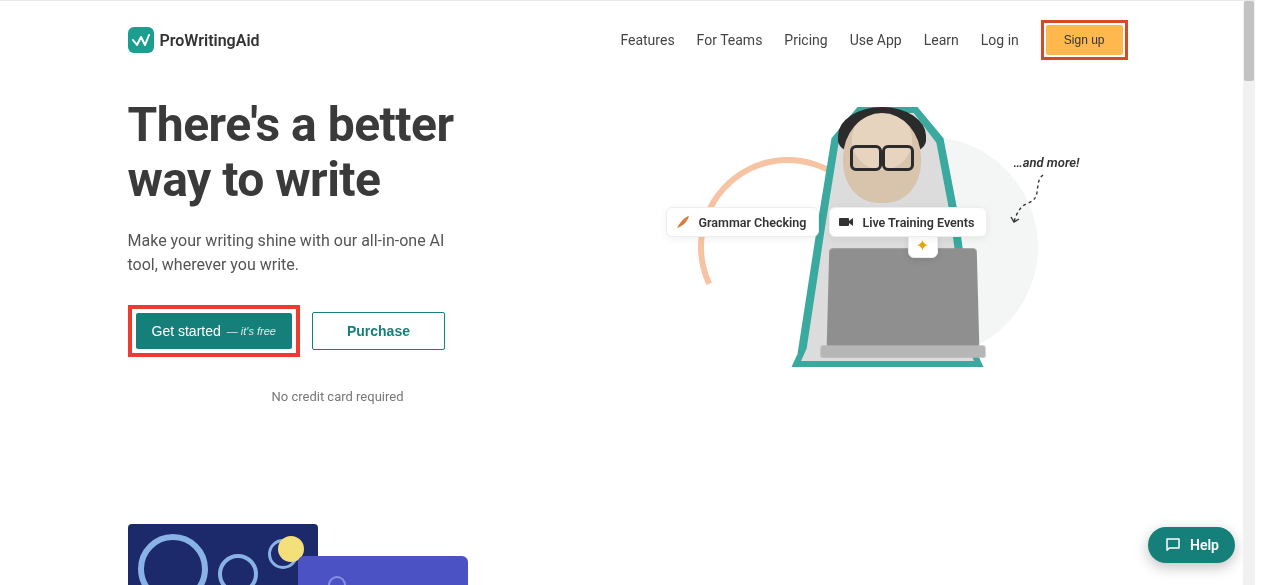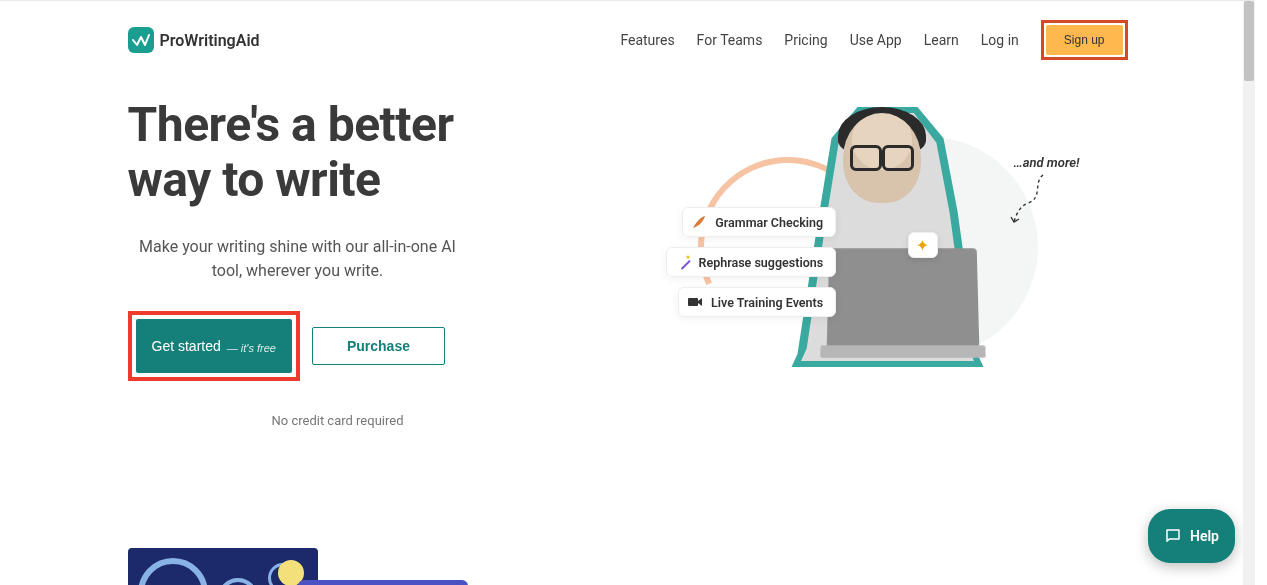--- a/index.html
+++ b/index.html
@@ -18,24 +18,24 @@
   .logo-text { font-weight: 600; font-size: 16px; color: #333; }
   .nav-links { margin-left: auto; display: flex; align-items: center; gap: 22px; font-size: 14px; color: #444; }
   .nav-link { cursor: pointer; }
   .signup-btn { background: #ffb84d; color: #333; padding: 8px 18px; border: none; border-radius: 2px; font-size: 12px; cursor: pointer; }
   .signup-highlight { border: 3px solid #d54a26; padding: 2px; display: inline-block; line-height: 0; }
 
   
   .hero { display: flex; margin-top: 42px; }
   .hero-left { width: 420px; }
   .hero-title { font-size: 48px; font-weight: 700; line-height: 1.15; color: #3a3a3a; letter-spacing: -0.5px; }
-  .hero-sub { margin-top: 28px; font-size: 16px; color: #555; line-height: 1.5; max-width: 340px; text-align: center; }
+  .hero-sub { margin-top: 22px; font-size: 16px; color: #555; line-height: 1.5; max-width: 340px; }
   .cta-row { margin-top: 28px; display: flex; align-items: center; gap: 12px; }
   .get-started-highlight { border: 4px solid #ef3b2d; padding: 4px; display: inline-block; line-height: 0; }
-  .get-started-btn { background: #157f7a; color: #fff; border: none; padding: 19px 16px; font-size: 14px; cursor: pointer; border-radius: 2px; display: inline-flex; align-items: flex-end; gap: 6px; }
+  .get-started-btn { background: #157f7a; color: #fff; border: none; padding: 10px 16px; font-size: 14px; cursor: pointer; border-radius: 2px; display: inline-flex; align-items: center; gap: 6px; }
   .get-started-btn .sub { font-size: 11px; opacity: 0.85; font-style: italic; }
   .purchase-btn { background: #fff; color: #157f7a; border: 1px solid #157f7a; padding: 10px 34px; font-size: 14px; cursor: pointer; border-radius: 2px; font-weight: bold; }
   .nocard { margin-top: 32px; font-size: 13px; color: #777; text-align: center; }
 
   
   .hero-right { position: relative; width: 520px; margin-left: auto; }
   .backcircle { position: absolute; width: 220px; height: 220px; border-radius: 50%; background: #f4f6f6; right: 90px; top: 40px; }
   .arc { position: absolute; width: 180px; height: 180px; border: 6px solid #f7c4a3; border-radius: 50%; border-right-color: transparent; border-bottom-color: transparent; transform: rotate(20deg); left: 90px; top: 60px; }
   .person { position: absolute; left: 180px; top: 10px; width: 200px; height: 260px; }
   .person-outline { position: absolute; inset: 0; background: #3aa99f; clip-path: polygon(35% 0, 65% 0, 78% 12%, 85% 40%, 95% 95%, 98% 100%, 2% 100%, 5% 95%, 15% 45%, 22% 12%); }
@@ -45,41 +45,41 @@
   .glasses { position: absolute; left: 62px; top: 38px; width: 64px; height: 20px; }
   .glasses::before, .glasses::after { content:""; position:absolute; width:26px; height:20px; border:3px solid #2b2b2b; border-radius:6px; top:0; }
   .glasses::before { left:0; } .glasses::after { right:0; }
   .laptop { position: absolute; left: 220px; top: 150px; width: 150px; height: 100px; background: #8f8f8f; border-radius: 4px; transform: perspective(400px) rotateX(8deg); }
   .laptop::after { content:""; position:absolute; left:-6px; bottom:-10px; width:162px; height:12px; background:#b6b6b6; border-radius:2px; }
   .sparkle-box { position: absolute; left: 300px; top: 135px; width: 30px; height: 26px; background:#fff; border:1px solid #eee; border-radius:6px; box-shadow:0 2px 6px rgba(0,0,0,.1); display:flex; align-items:center; justify-content:center; color:#e6a500; }
 
   .andmore { position:absolute; right: 48px; top: 58px; font-style: italic; font-size: 13px; font-weight:600; color:#333; }
   .squiggle { position:absolute; right: 80px; top: 76px; width: 40px; height: 50px; }
 
-  .pills { position:absolute; left: 58px; top: 110px; display:flex; flex-direction:column; gap: 10px; align-items: flex-end; }
+  .pills { position:absolute; left: 58px; top: 110px; display:flex; gap: 10px; }
   .pill { background:#fff; border:1px solid #eee; border-radius: 6px; box-shadow: 0 2px 8px rgba(0,0,0,.06); padding: 6px 12px 6px 8px; display:flex; align-items:center; gap:8px; font-size:12.5px; font-weight:600; color:#333; width: fit-content; }
   .pill .ic { width:16px; height:16px; display:inline-flex; align-items:center; justify-content:center; }
 
   
   .section2 { margin-top: 120px; display:flex; align-items: flex-start; gap: 60px; }
   .art-stack { position: relative; width: 340px; height: 120px; }
   .starry { position:absolute; left:0; top:0; width: 190px; height: 120px; background:#1c2a6b; border-radius:4px; overflow:hidden; }
   .starry .swirl { position:absolute; border-radius:50%; border: 6px solid #89b3e6; }
   .starry .s1 { width:70px; height:70px; left:10px; top:10px; }
   .starry .s2 { width:40px; height:40px; left:90px; top:30px; border-width:4px; }
   .starry .s3 { width:30px; height:30px; left:140px; top:15px; border-width:3px; }
   .starry .moon { position:absolute; right:14px; top:12px; width:26px; height:26px; background:#f4e07a; border-radius:50%; }
   .card2 { position:absolute; left:170px; top:32px; width:170px; height:100px; background:#4a52c4; border-radius:6px; }
   .card2 .doodle { position:absolute; border:2px solid #8a90e2; border-radius:50%; }
   .card2 .d1 { width:18px; height:18px; left:30px; top:20px; }
 
   .sec2-title { font-size: 26px; font-weight:700; color:#2b2b2b; margin-top: 60px; }
 
   
-  .help-widget { position: fixed; right: 32px; bottom: 22px; background:#157f7a; color:#fff; border-radius: 22px; padding: 18px 16px; display:flex; align-items:center; gap:8px; font-size:14px; font-weight:600; box-shadow:0 4px 14px rgba(0,0,0,.25); cursor:pointer; }
+  .help-widget { position: fixed; right: 32px; bottom: 22px; background:#157f7a; color:#fff; border-radius: 22px; padding: 9px 16px; display:flex; align-items:center; gap:8px; font-size:14px; font-weight:600; box-shadow:0 4px 14px rgba(0,0,0,.25); cursor:pointer; }
   .help-widget svg { width:18px; height:18px; }
 </style>
 </head>
 <body>
 
 <div class="page">
 
   <div class="container">
 
     <div class="nav">
@@ -149,29 +149,20 @@
             <span class="ic">
                 <svg viewBox="0 0 16 16" width="16" height="16">
                   <path d="M2 14 C6 6 12 2 14 2 C13 6 9 12 2 14 Z" fill="#d97b3a"></path>
                 </svg>
               </span>
             <span>Grammar Checking</span>
           </div>
           <div class="pill">
             <span class="ic">
                 <svg viewBox="0 0 16 16" width="16" height="16">
-                  <rect x="2" y="11" width="12" height="2" transform="rotate(-45 8 8)" fill="#7a4fd1"></rect>
-                  <circle cx="13" cy="3" r="1.5" fill="#f0c000"></circle>
-                </svg>
-              </span>
-            <span>Rephrase suggestions</span>
-          </div>
-          <div class="pill">
-            <span class="ic">
-                <svg viewBox="0 0 16 16" width="16" height="16">
                   <rect x="1" y="4" width="10" height="8" rx="1" fill="#333"></rect>
                   <path d="M11 7 L15 4 V12 L11 9 Z" fill="#333"></path>
                 </svg>
               </span>
             <span>Live Training Events</span>
           </div>
         </div>
       </div>
     </div>
 

